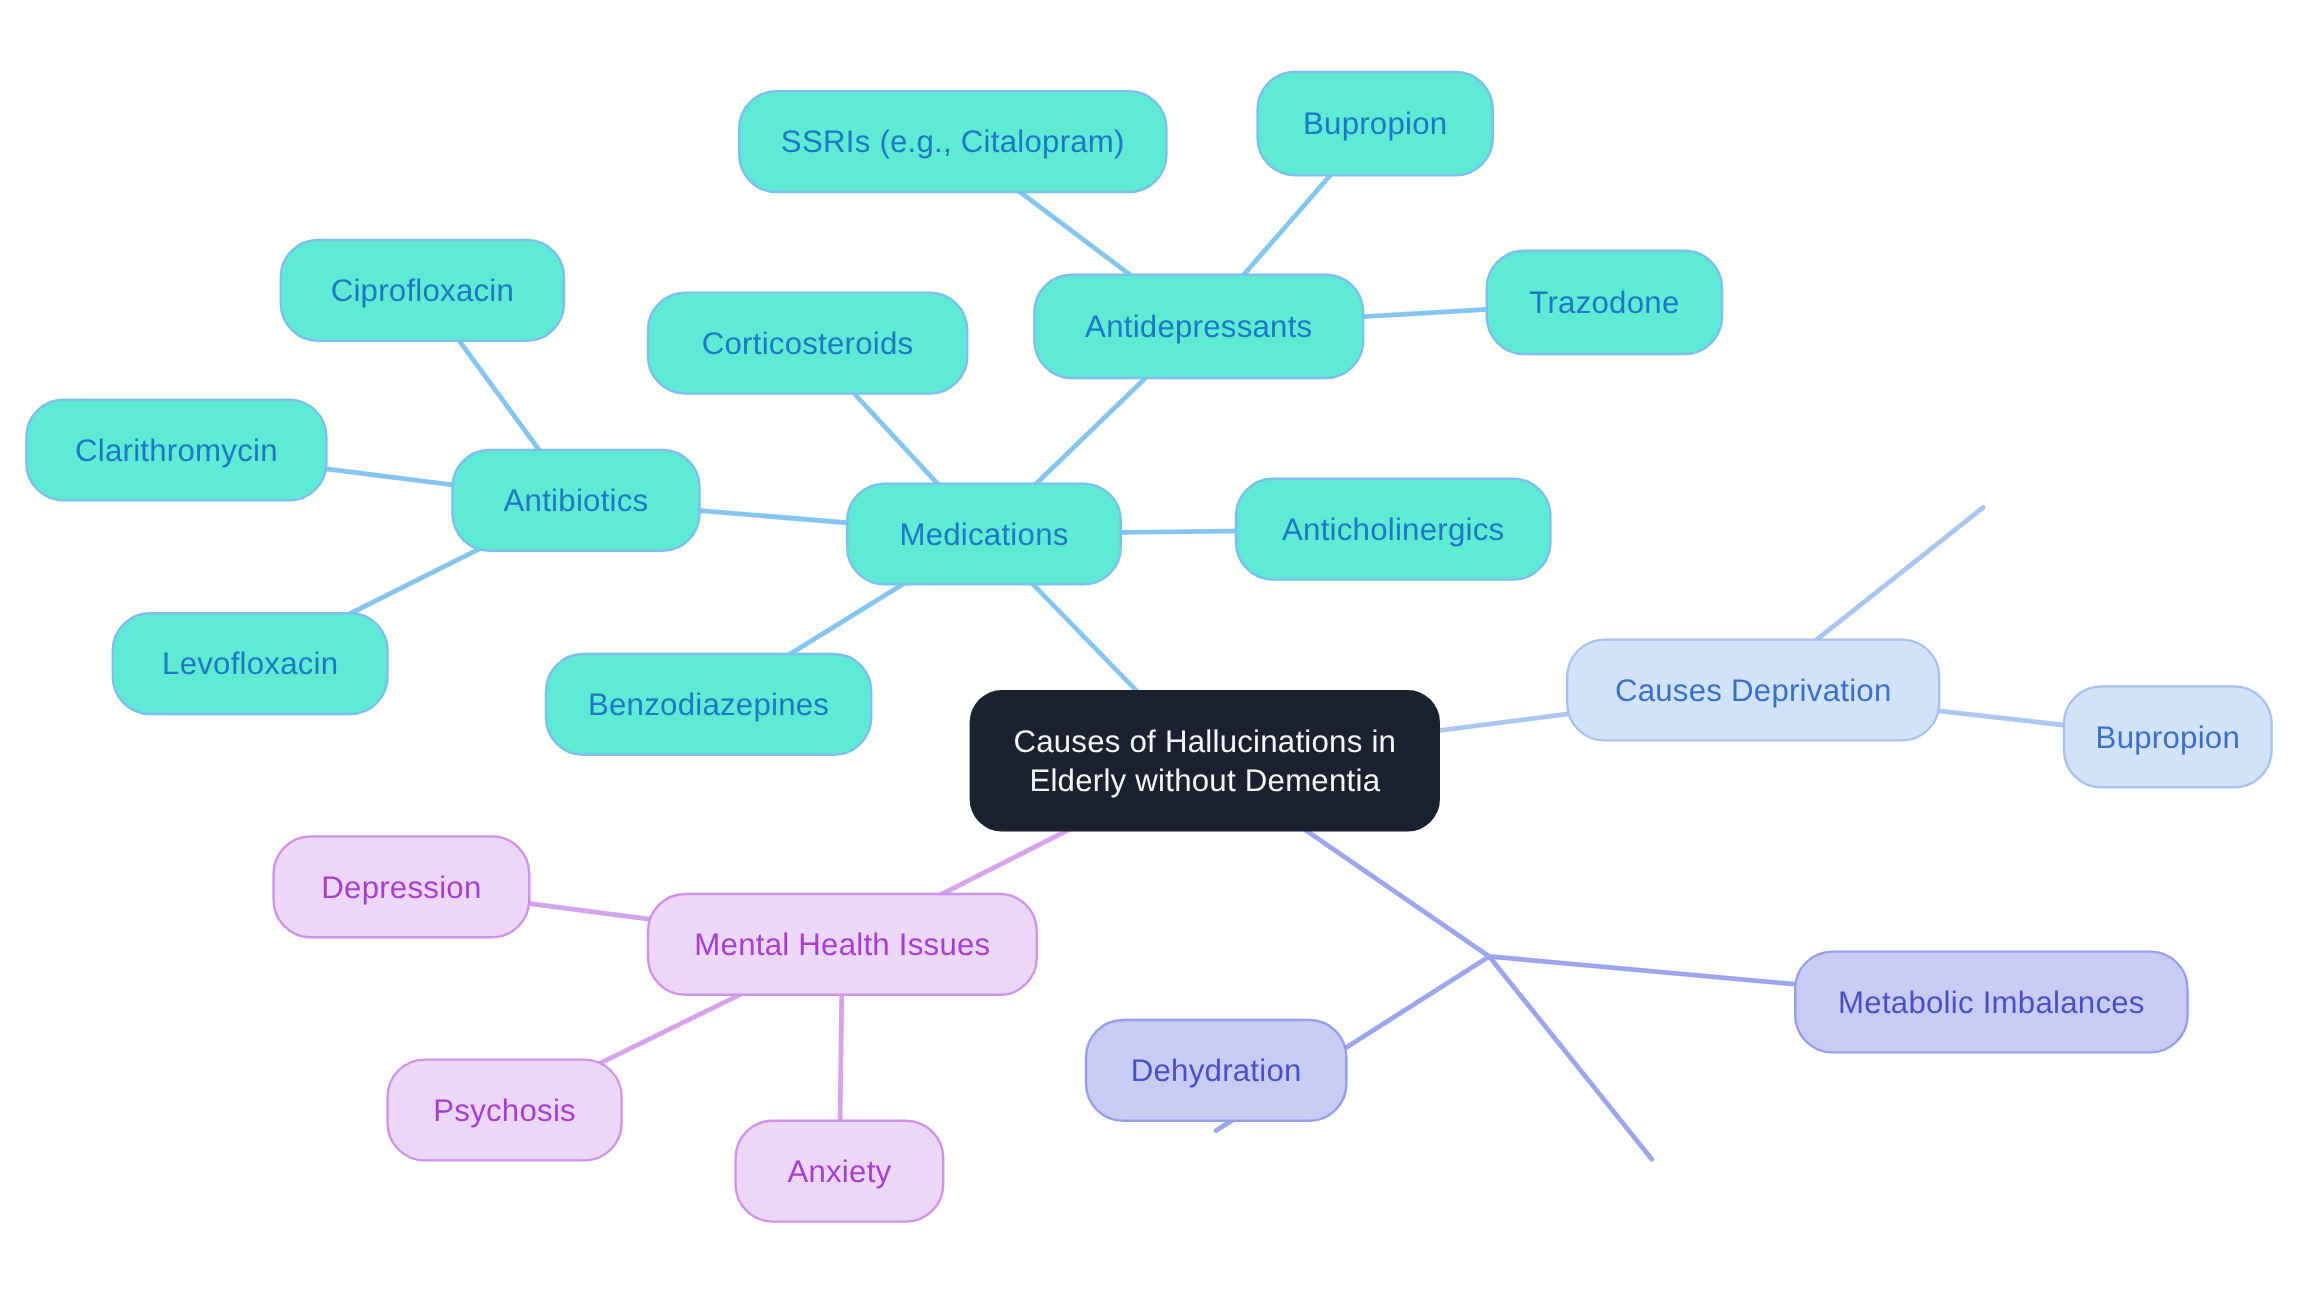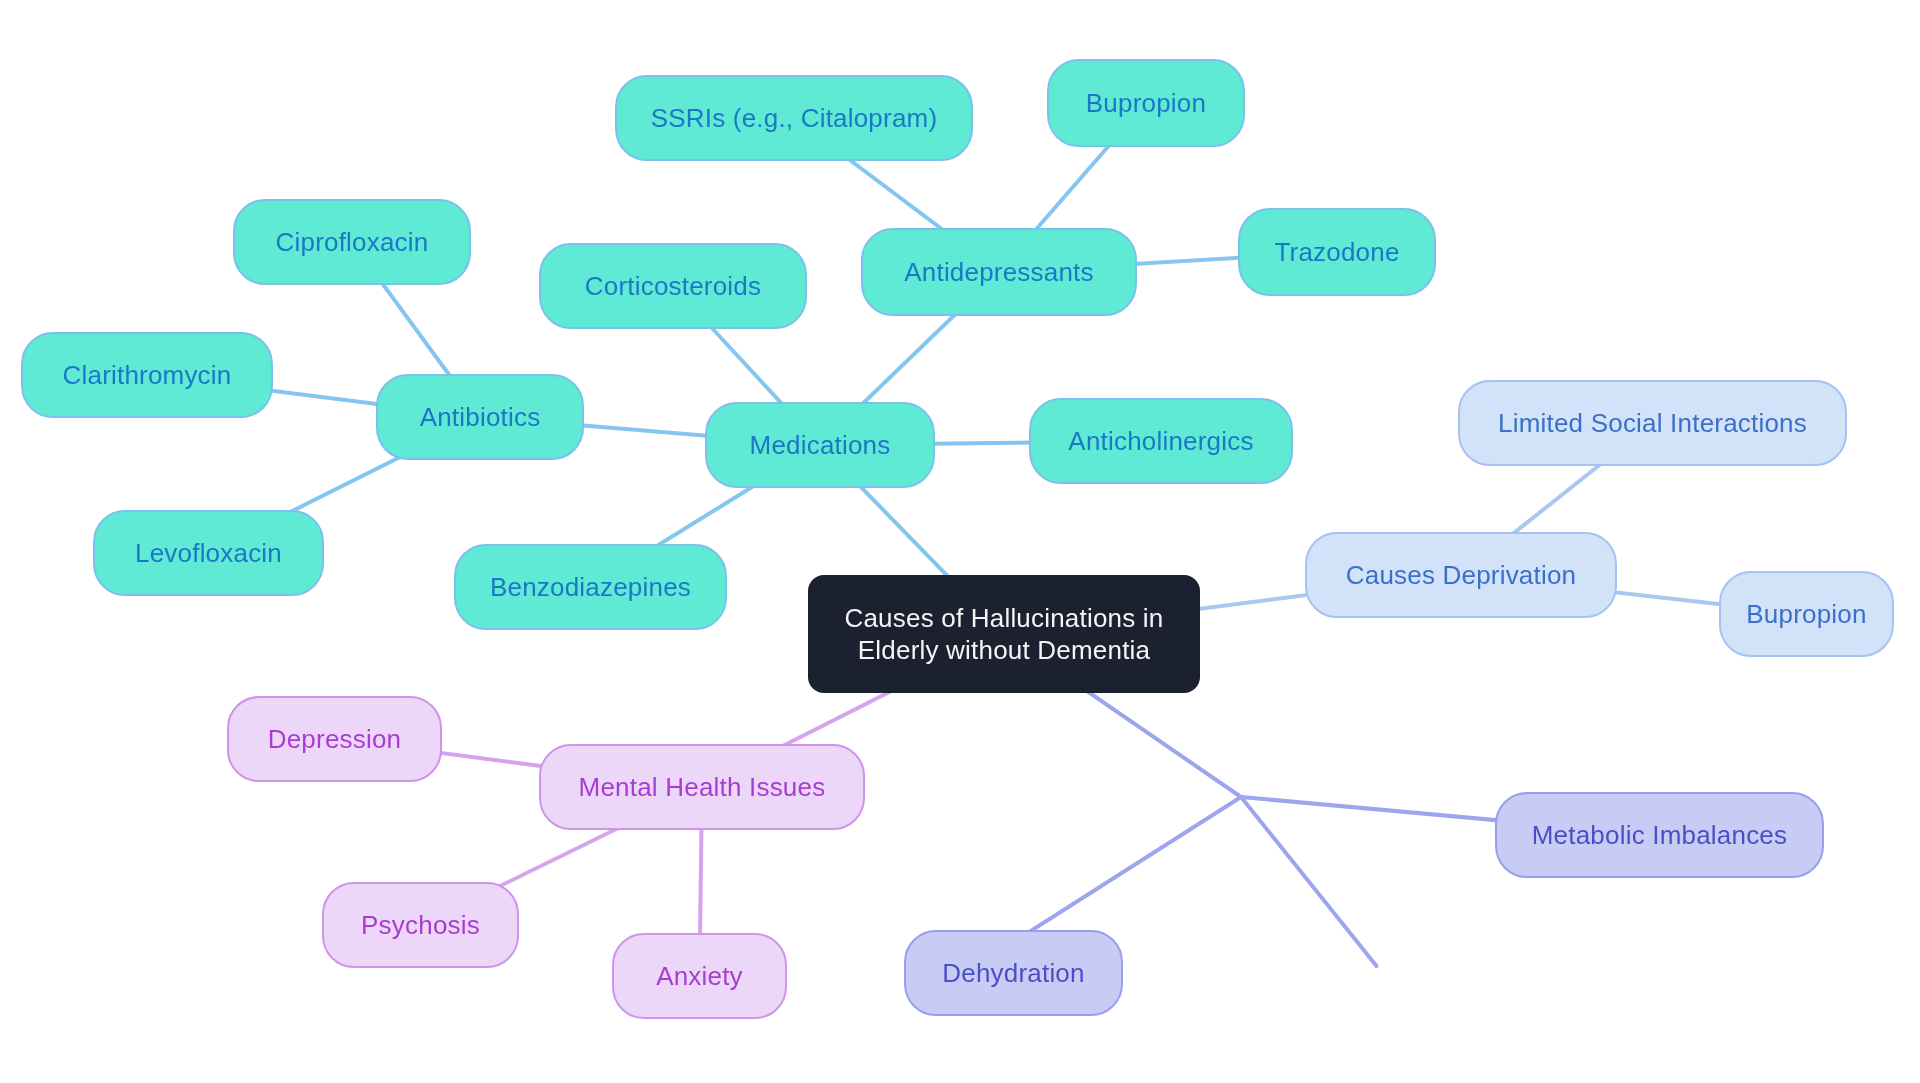--- a/index.html
+++ b/index.html
@@ -46,21 +46,21 @@
     letter-spacing: 0.2px;
   }
   .node.c-med { background: #5eead4; border-color: #7cc1ee; color: #1b78c4; }
   .node.c-sen { background: #d2e2f9; border-color: #a7c2f0; color: #3b70c8; }
   .node.c-men { background: #ecd7f9; border-color: #d093ea; color: #a73ed1; }
   .node.c-mdc { background: #c8ccf5; border-color: #979fe9; color: #4a50c4; }
   .node.central {
     background: #1b212e;
     border: none;
     color: #f4f5f7;
-    border-radius: 16px;
+    border-radius: 27px;
     white-space: normal;
     text-align: center;
     line-height: 1.25;
     padding: 0 14px;
     font-size: 26px;
   }
 </style>
 </head>
 <body>
 
@@ -125,23 +125,20 @@
   <div class="node c-med" style="left:1029px; top:398px; width:264px; height:86px;">
     <span>Anticholinergics</span>
   </div>
   <div class="node c-med" style="left:454px; top:544px; width:273px; height:86px;">
     <span>Benzodiazepines</span>
   </div>
 
   <div class="node c-sen" style="left:1305px; top:532px; width:312px; height:86px;">
     <span>Causes Deprivation</span>
   </div>
-  <div class="node c-sen" style="left:1458px; top:380px; width:389px; height:86px;">
-    <span>Limited Social Interactions</span>
-  </div>
   <div class="node c-sen" style="left:1719px; top:571px; width:175px; height:86px;">
     <span>Bupropion</span>
   </div>
 
   <div class="node central" style="left:808px; top:575px; width:392px; height:118px;">
     <span>Causes of Hallucinations in Elderly without Dementia</span>
   </div>
 
   <div class="node c-men" style="left:539px; top:744px; width:326px; height:86px;">
     <span>Mental Health Issues</span>
@@ -152,17 +149,17 @@
   <div class="node c-men" style="left:322px; top:882px; width:197px; height:86px;">
     <span>Psychosis</span>
   </div>
   <div class="node c-men" style="left:612px; top:933px; width:175px; height:86px;">
     <span>Anxiety</span>
   </div>
 
   <div class="node c-mdc" style="left:1495px; top:792px; width:329px; height:86px;">
     <span>Metabolic Imbalances</span>
   </div>
-  <div class="node c-mdc" style="left:904px; top:930px; width:219px; height:86px;">
+  <div class="node c-mdc" style="left:904px; top:849px; width:219px; height:86px;">
     <span>Dehydration</span>
   </div>
 
 </div>
 
 </body></html>

